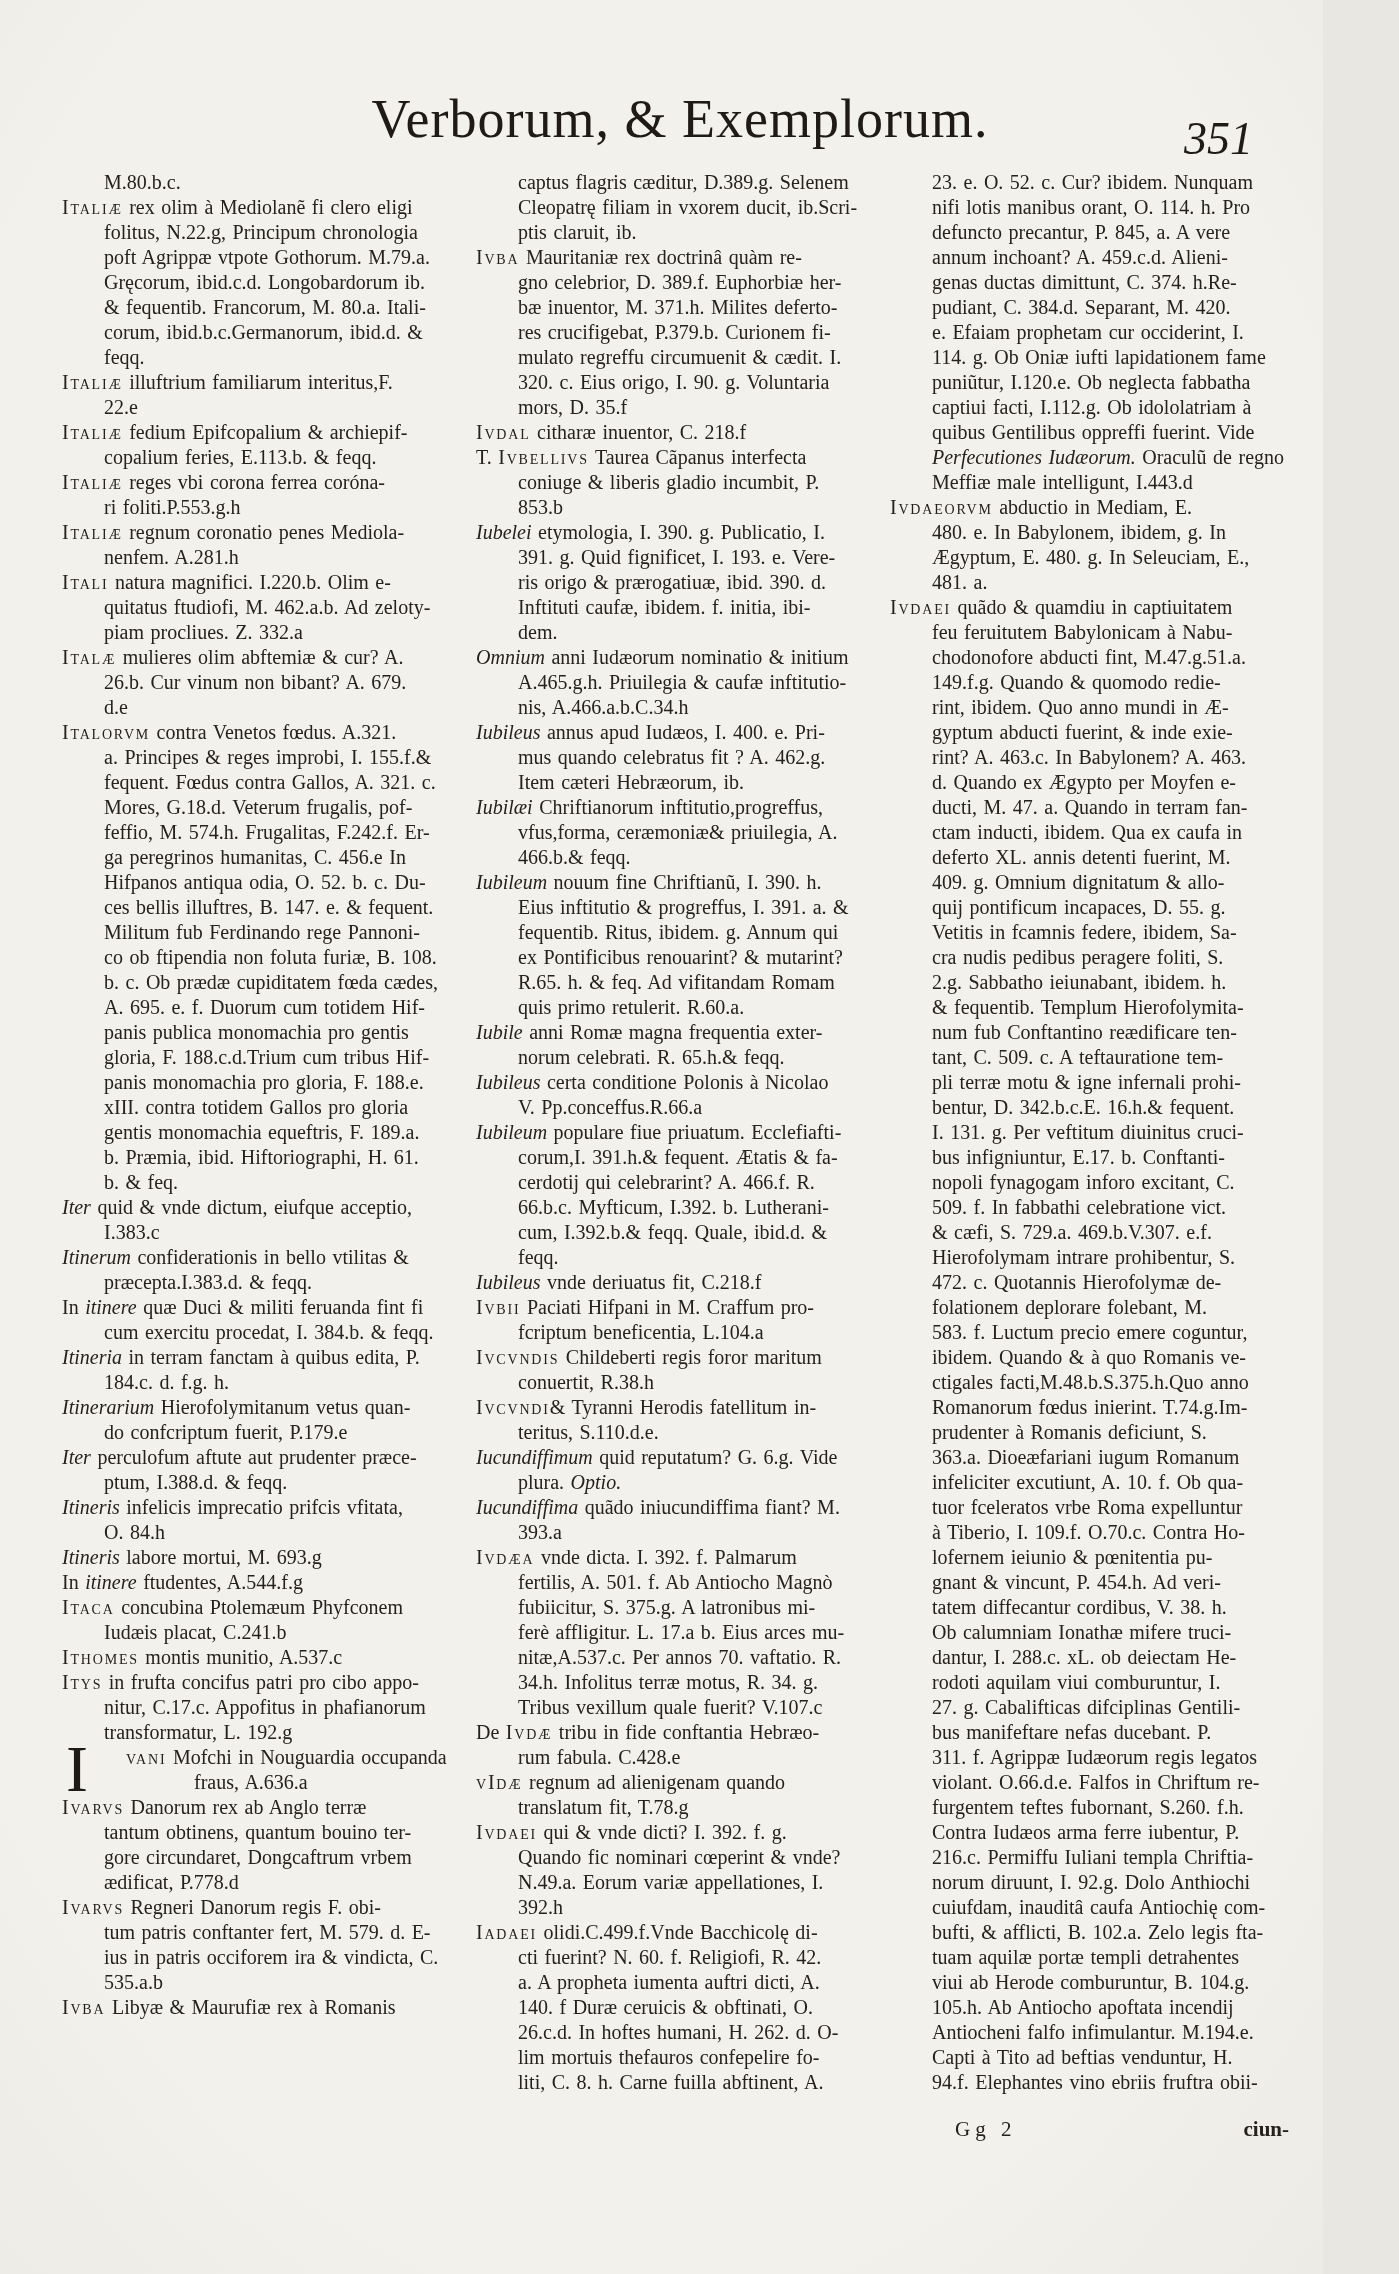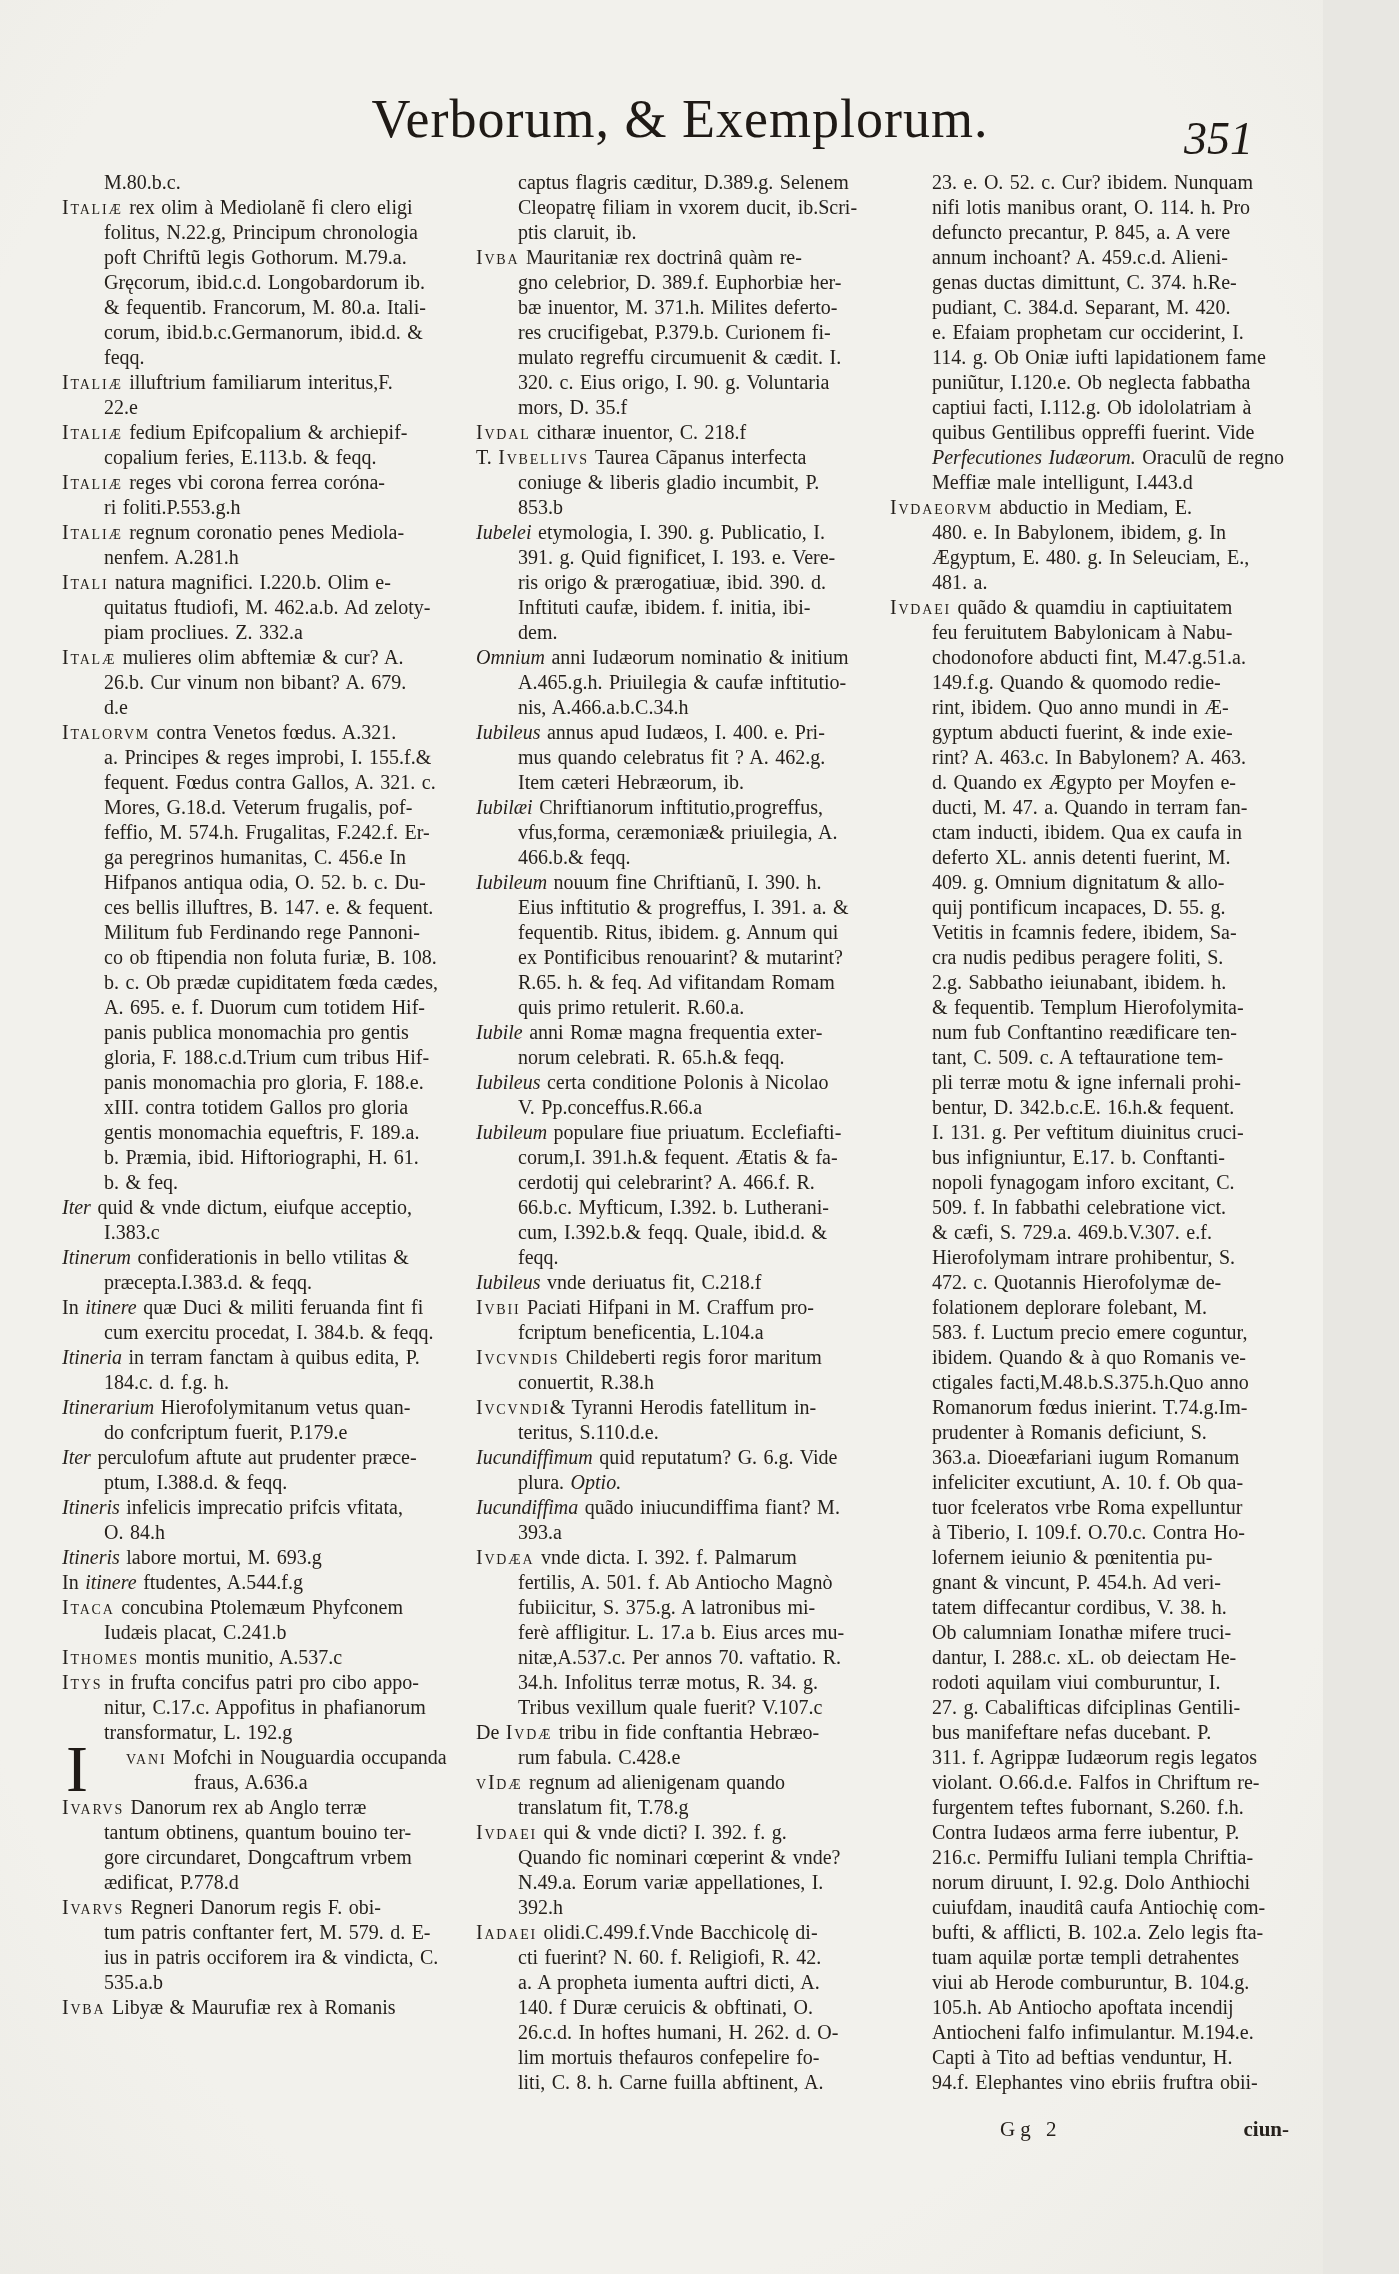--- a/index.html
+++ b/index.html
@@ -48,36 +48,36 @@
   .dc{
     position:absolute;left:4px;top:-2px;
     font-size:66px;line-height:52px;color:#1f1a16;
   }
   .sc{font-variant:small-caps;letter-spacing:1.8px;}
   .it{font-style:italic;}
   .sigrow{
     display:flex;align-items:baseline;
     margin-top:22px;font-size:21px;
   }
-  .sig{margin-left:110px;letter-spacing:5px;}
+  .sig{margin-left:65px;letter-spacing:5px;}
   .catch{margin-left:auto;padding-right:4px;font-weight:bold;}
 </style>
 </head>
 <body>
 
 <div class="page">
   <div class="running-title">Verborum, &amp; Exemplorum.</div>
   <div class="page-number">351</div>
 
   <div class="cols">
     <div class="col">
         <div class="line l1">M.80.b.c.</div>
         <div class="line l0"><span class="sc">Italiæ</span> rex olim à Mediolanẽ fi clero eligi</div>
         <div class="line l1">folitus, N.22.g, Principum chronologia</div>
-        <div class="line l1">poft Chriftũ legis Gothorum. M.79.a.</div>
+        <div class="line l1">poft Agrippæ vtpote Gothorum. M.79.a.</div>
         <div class="line l1">Gręcorum, ibid.c.d. Longobardorum ib.</div>
         <div class="line l1">&amp; fequentib. Francorum, M. 80.a. Itali-</div>
         <div class="line l1">corum, ibid.b.c.Germanorum, ibid.d. &amp;</div>
         <div class="line l1">feqq.</div>
         <div class="line l0"><span class="sc">Italiæ</span> illuftrium familiarum interitus,F.</div>
         <div class="line l1">22.e</div>
         <div class="line l0"><span class="sc">Italiæ</span> fedium Epifcopalium &amp; archiepif-</div>
         <div class="line l1">copalium feries, E.113.b. &amp; feqq.</div>
         <div class="line l0"><span class="sc">Italiæ</span> reges vbi corona ferrea coróna-</div>
         <div class="line l1">ri foliti.P.553.g.h</div>

